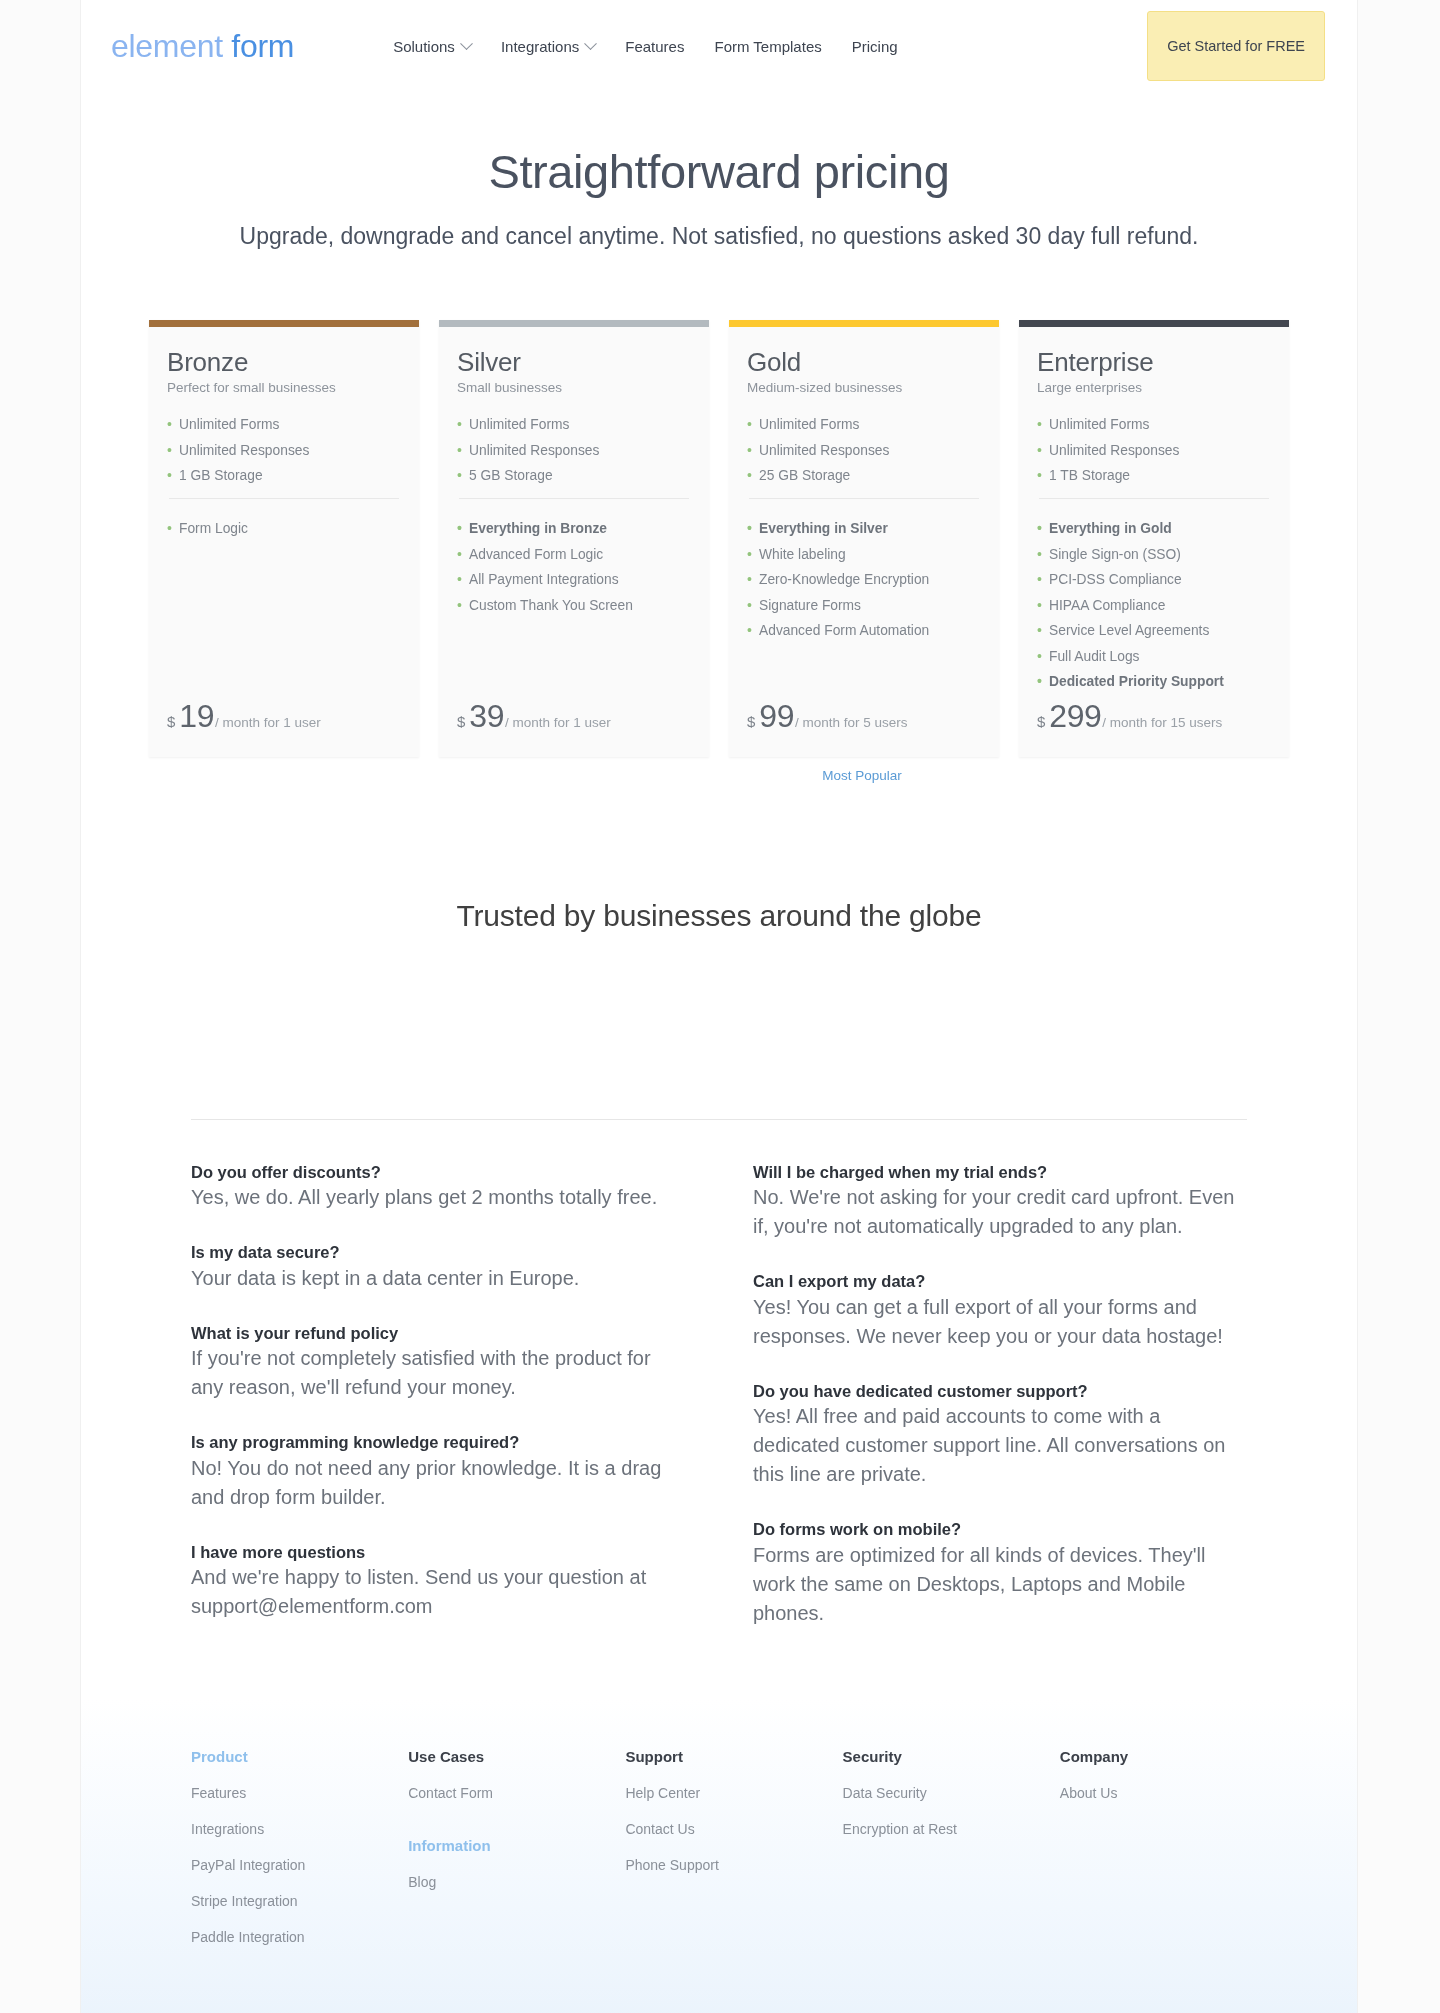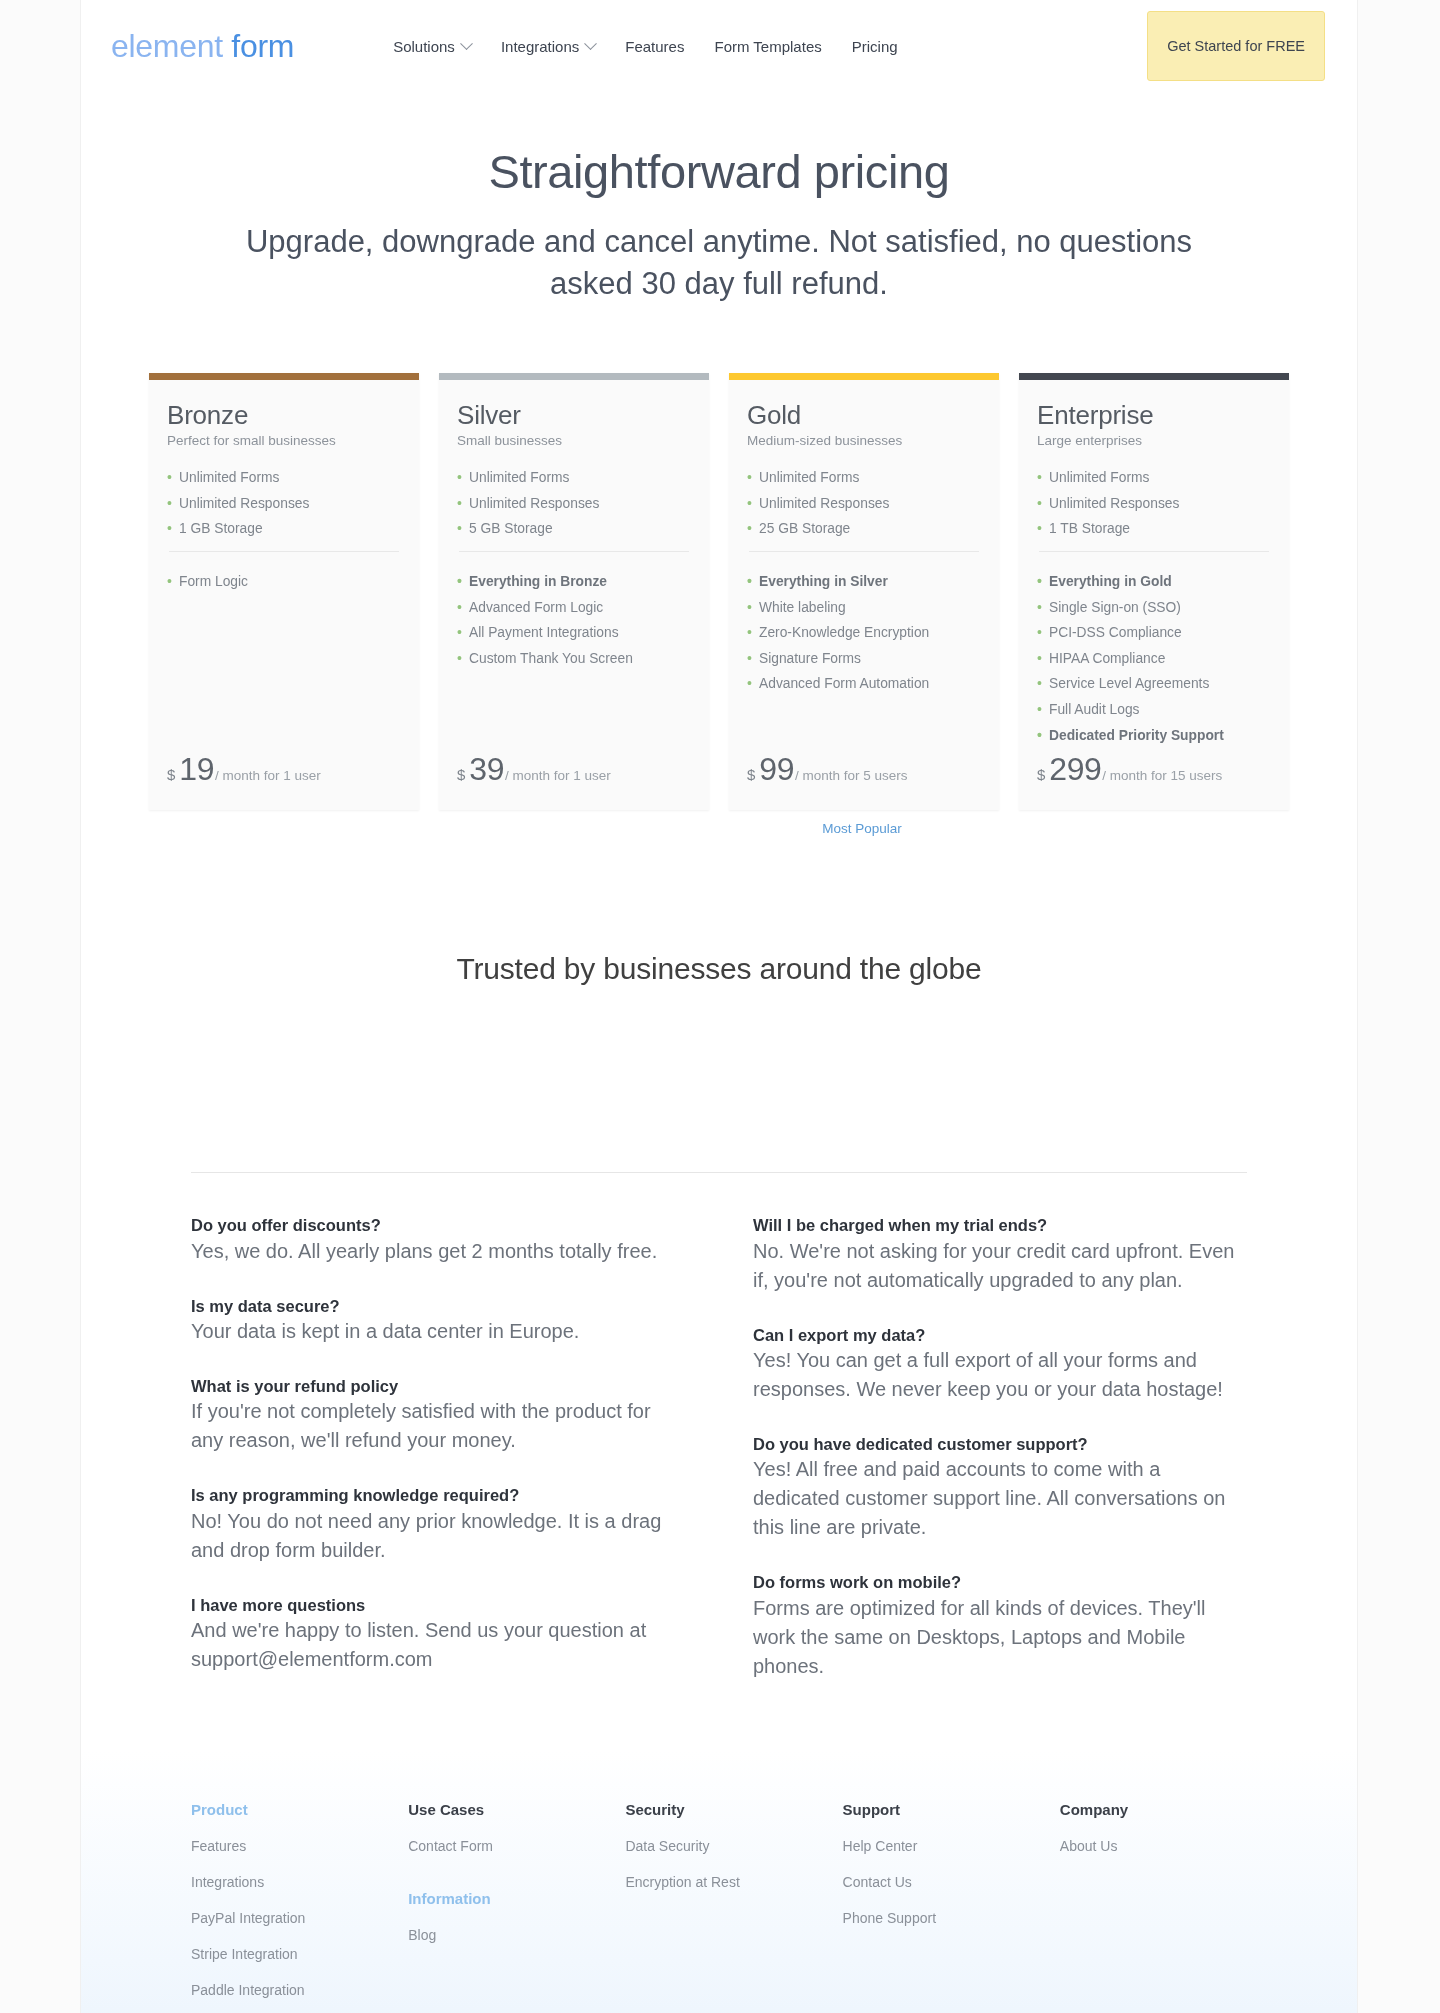--- a/index.html
+++ b/index.html
@@ -86,21 +86,21 @@
   .hero { padding: 52px 30px 0; text-align: center; }
   .hero h1 {
     font-size: 47px;
     font-weight: 400;
     color: #4a5260;
     letter-spacing: -0.4px;
   }
   .hero p {
     margin: 22px auto 12px;
     max-width: 1010px;
-    font-size: 31px;
+    font-size: 23px;
     line-height: 1.36;
     color: #4a5260;
     font-weight: 400;
   }
 
   
   .plans {
     margin-top: 68px;
     padding: 0 30px;
     display: flex;
@@ -459,30 +459,30 @@
           <a class="foot-link">Stripe Integration</a>
           <a class="foot-link">Paddle Integration</a>
         </div>
         <div class="foot-col">
           <div class="foot-head">Use Cases</div>
           <a class="foot-link">Contact Form</a>
           <div class="foot-head second link">Information</div>
           <a class="foot-link">Blog</a>
         </div>
         <div class="foot-col">
-          <div class="foot-head">Security</div>
-          <a class="foot-link">Data Security</a>
-          <a class="foot-link">Encryption at Rest</a>
-        </div>
-        <div class="foot-col">
           <div class="foot-head">Support</div>
           <a class="foot-link">Help Center</a>
           <a class="foot-link">Contact Us</a>
           <a class="foot-link">Phone Support</a>
         </div>
         <div class="foot-col">
+          <div class="foot-head">Security</div>
+          <a class="foot-link">Data Security</a>
+          <a class="foot-link">Encryption at Rest</a>
+        </div>
+        <div class="foot-col">
           <div class="foot-head">Company</div>
           <a class="foot-link">About Us</a>
         </div>
       </footer>
 
   </div>
 </div>
 
 </body></html>

